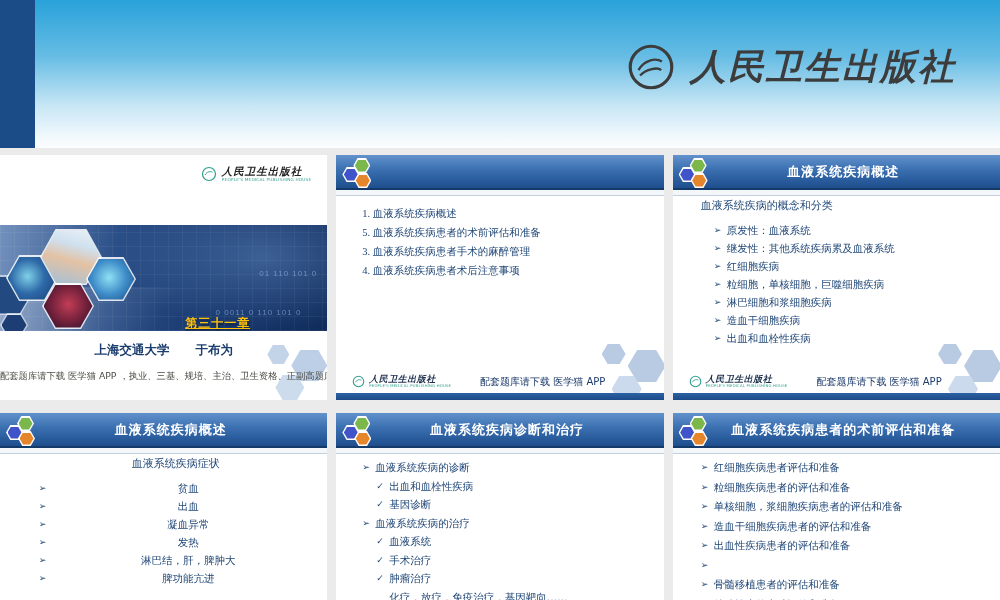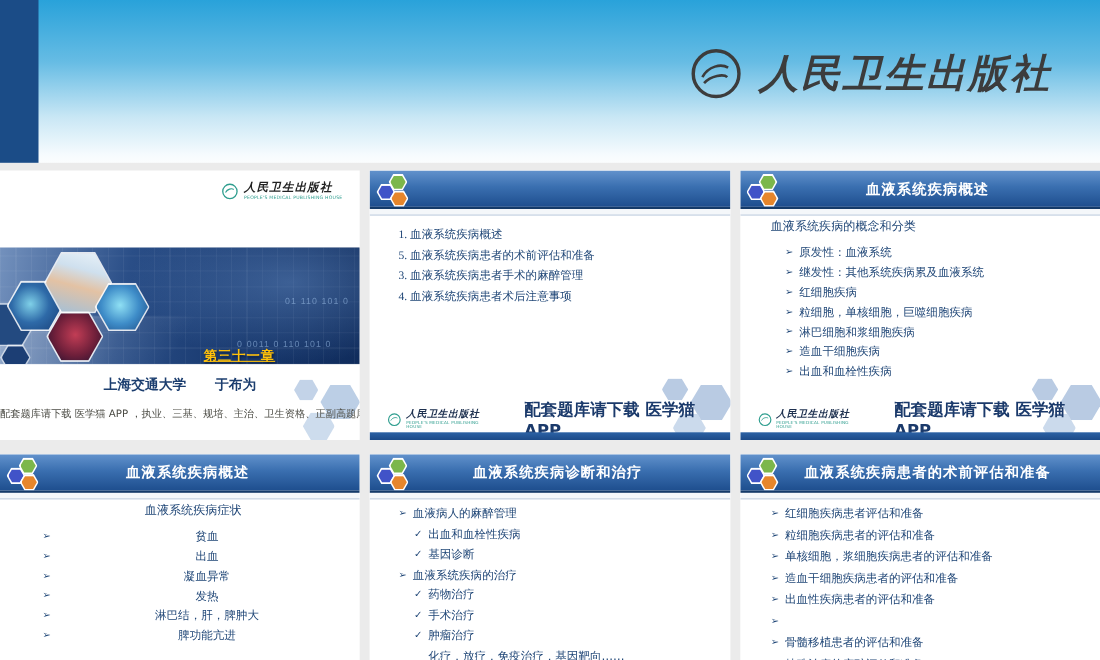--- a/index.html
+++ b/index.html
@@ -49,21 +49,21 @@
   .b5 .row.l2{padding-left:40px;line-height:18.5px;}
   .b5 .row.l3{padding-left:53px;line-height:18.5px;}
   .b6{padding-top:4px;} .b6 .row{padding-left:28px;line-height:19.5px;}
   
   .s-footer{position:absolute;left:0;right:0;bottom:10px;height:17px;display:flex;align-items:center;
     padding-left:16px;gap:17px;z-index:2;}
   .mini-logo{display:flex;align-items:center;gap:4px;color:#2f9e8f;}
   .mini-name{font-family:"DejaVu Serif","Liberation Serif",serif;font-weight:bold;font-style:italic;
     font-size:9px;color:#1c2f4e;letter-spacing:.5px;line-height:9px;}
   .mini-cap{font-size:3.8px;color:#2f9e8f;letter-spacing:.2px;line-height:4.5px;}
-  .f-note{font-size:15px;font-weight:bold;color:#1b3a6b;padding-left:12px;}
+  .f-note{font-size:10px;font-weight:normal;color:#1b3a6b;padding-left:12px;}
   .s-bottombar{position:absolute;left:0;right:0;bottom:0;height:7px;
     background:linear-gradient(180deg,#2c62a5,#1c4a88);z-index:2;}
   
   .ts-logo{position:absolute;top:11px;right:16px;display:flex;align-items:center;gap:5px;color:#2f9e8f;z-index:2;}
   .ts-name{font-family:"DejaVu Serif","Liberation Serif",serif;font-weight:bold;font-style:italic;
     font-size:10.5px;color:#222;letter-spacing:1px;line-height:11px;}
   .ts-cap{font-size:4.2px;color:#2f9e8f;letter-spacing:.2px;line-height:5px;}
   .ts-banner{position:absolute;left:0;right:0;top:70px;height:106px;overflow:hidden;
     background:linear-gradient(100deg,#7391bd 0%,#2a4e87 35%,#16366b 70%,#102c5c 100%);}
   .ts-banner .gridlines{position:absolute;inset:0;
@@ -313,37 +313,37 @@
         <div class="hx b"></div>
         <div class="hx g"></div>
         <div class="hx o"></div>
       </div>
       <div class="s-title">血液系统疾病诊断和治疗</div>
     </div>
     <div class="s-underline"></div>
     <div class="s-body b5">
       <div class="row l1">
         <span class="bul">➢</span>
-        <span class="txt">血液病人的麻醉管理</span>
+        <span class="txt">血液系统疾病的诊断</span>
         </div>
       <div class="row l2">
         <span class="bul">✓</span>
         <span class="txt">出血和血栓性疾病</span>
         </div>
       <div class="row l2">
         <span class="bul">✓</span>
         <span class="txt">基因诊断</span>
         </div>
       <div class="row l1">
         <span class="bul">➢</span>
         <span class="txt">血液系统疾病的治疗</span>
         </div>
       <div class="row l2">
         <span class="bul">✓</span>
-        <span class="txt">药物治疗</span>
+        <span class="txt">血液系统</span>
         </div>
       <div class="row l2">
         <span class="bul">✓</span>
         <span class="txt">手术治疗</span>
         </div>
       <div class="row l2">
         <span class="bul">✓</span>
         <span class="txt">肿瘤治疗</span>
         </div>
       <div class="row l3">

